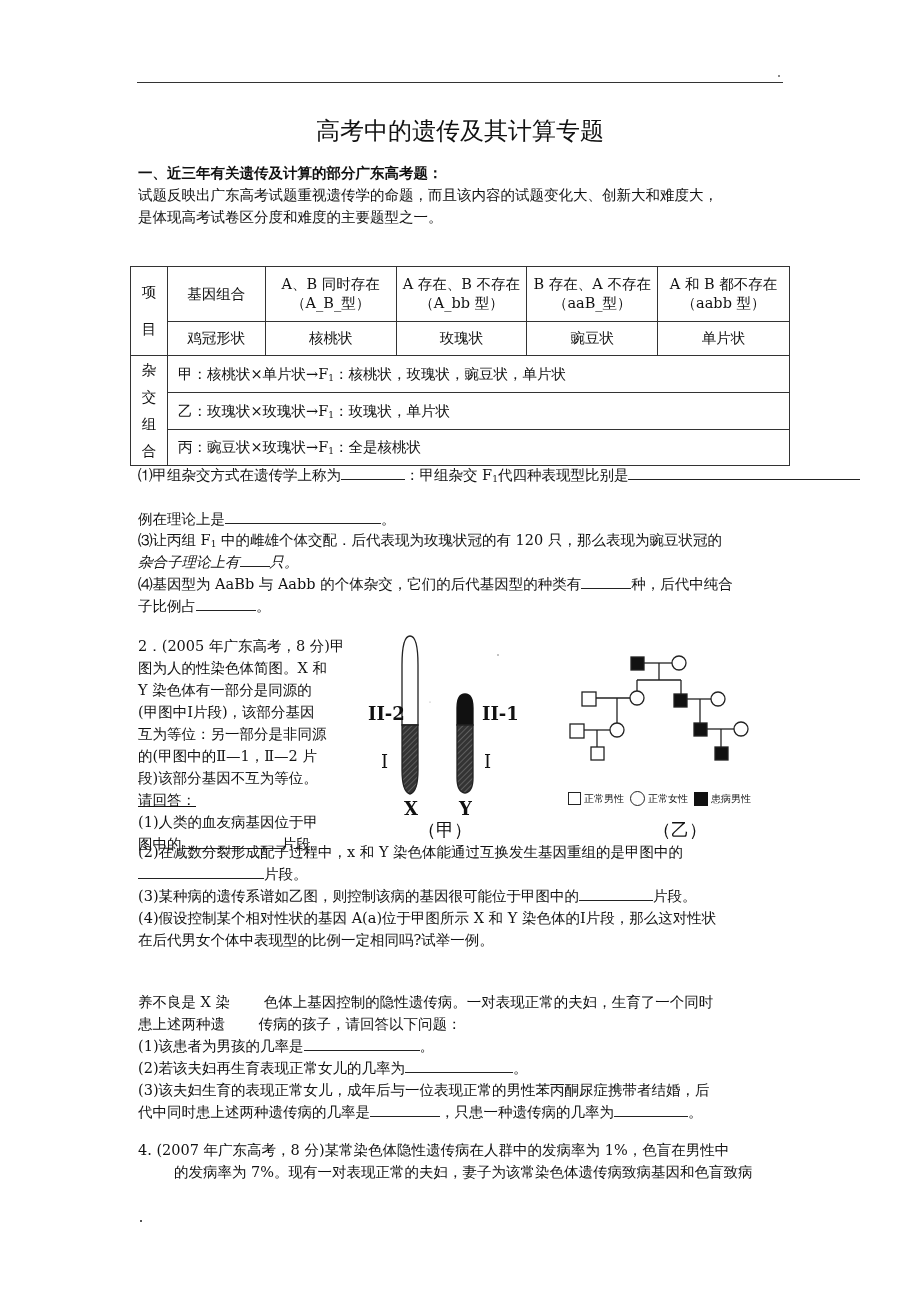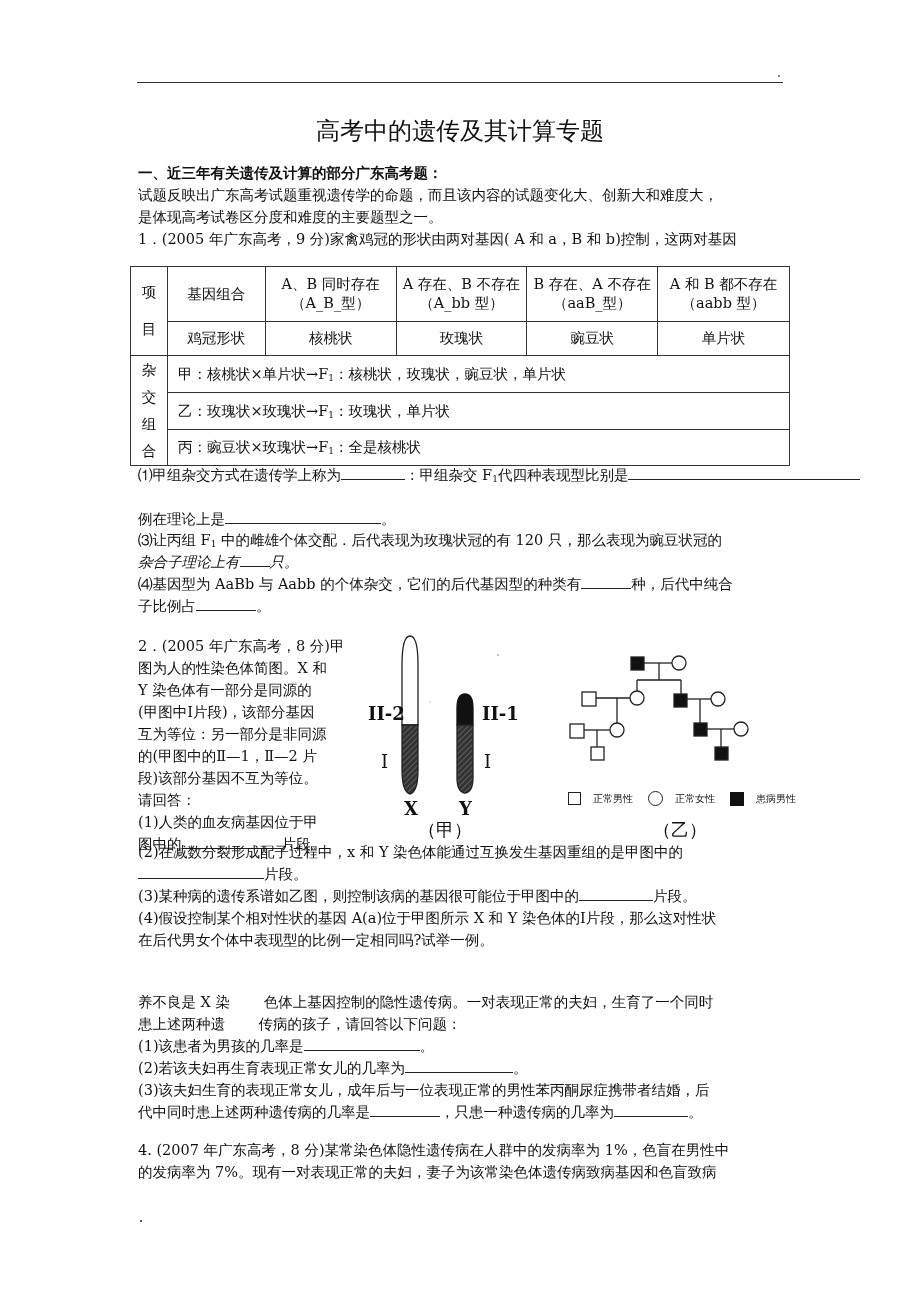--- a/index.html
+++ b/index.html
@@ -18,39 +18,38 @@
   sub { font-size: 9px; vertical-align: -2px; }
   table.gene { position: absolute; left: 130px; top: 266px; width: 660px; border-collapse: collapse;
                font-size: 14.5px; }
   table.gene td { border: 1.3px solid #333; text-align: center; padding: 0; }
   table.gene td.left { text-align: left; padding-left: 10px; }
   .vert { line-height: 37px; }
   .chrom-fig { position: absolute; left: 360px; top: 630px; width: 180px; height: 210px; }
   .ped-fig { position: absolute; left: 555px; top: 640px; width: 240px; height: 200px; }
   .fig-label { position: absolute; font-family: "DejaVu Serif", serif; font-size: 18px; font-weight: bold; }
   .legend { position: absolute; left: 568px; top: 791px; font-size: 10px; font-family: Liberation Serif, serif;
-            display: flex; align-items: center; gap: 12px; white-space: nowrap; text-align: right; }
+            display: flex; align-items: center; gap: 3px; white-space: nowrap; text-align: right; }
   .lg-sq { width: 13px; height: 13px; border: 1.3px solid #222; box-sizing: border-box; display: inline-block; }
   .lg-circ { width: 15px; height: 15px; border: 1.3px solid #222; border-radius: 50%; box-sizing: border-box; display: inline-block; }
   .lg-fill { width: 14px; height: 14px; background: #111; display: inline-block; }
 </style>
 </head>
 <body>
 
 <div class="page">
   <div class="top-rule"></div>
   <div class="corner-dot"></div>
 
   <div class="title">高考中的遗传及其计算专题</div>
 
   <div class="line heading" style="top:163px;">一、近三年有关遗传及计算的部分广东高考题：</div>
   <div class="line" style="top:185px;">试题反映出广东高考试题重视遗传学的命题，而且该内容的试题变化大、创新大和难度大，</div>
   <div class="line" style="top:207px;">是体现高考试卷区分度和难度的主要题型之一。</div>
 
-  <div class="line" style="top:229px;">1．(2005 年广东高考，9 分)家禽鸡冠的形状由两对基因( A 和 a，B 和 b)控制，这两对基因</div>
 
   <table class="gene">
     <colgroup>
       <col style="width:37px">
         <col style="width:98px">
         <col style="width:131px">
       <col style="width:131px">
         <col style="width:131px">
         <col style="width:132px">
     </colgroup>
@@ -118,21 +117,21 @@
     <span>子比例占</span><span class="blank" style="width:60px"></span><span>。</span>
   </div>
 
   <div class="line" style="top:636px;">2．(2005 年广东高考，8 分)甲</div>
   <div class="line" style="top:658px;">图为人的性染色体简图。X 和</div>
   <div class="line" style="top:680px;">Y 染色体有一部分是同源的</div>
   <div class="line" style="top:702px;">(甲图中Ⅰ片段)，该部分基因</div>
   <div class="line" style="top:724px;">互为等位：另一部分是非同源</div>
   <div class="line" style="top:746px;">的(甲图中的Ⅱ—1，Ⅱ—2 片</div>
   <div class="line" style="top:768px;">段)该部分基因不互为等位。</div>
-  <div class="line" style="top:790px;">请回答：</div>
+  <div class="line" style="top:790px;text-decoration:underline;">请回答：</div>
   <div class="line" style="top:812px;">(1)人类的血友病基因位于甲</div>
   <div class="line" style="top:834px;">
     <span>图中的</span><span class="blank" style="width:100px"></span><span>片段。</span>
   </div>
 
   <div class="chrom-fig">
     <svg width="180" height="210" viewBox="0 0 180 210">
       <defs>
         <pattern id="hatch" width="4" height="4" patternUnits="userSpaceOnUse" patternTransform="rotate(45)">
           <rect width="4" height="4" fill="#333"></rect>
@@ -221,16 +220,16 @@
   </div>
   <div class="line" style="top:1058px;">
     <span>(2)若该夫妇再生育表现正常女儿的几率为</span><span class="blank" style="width:108px"></span><span>。</span>
   </div>
   <div class="line" style="top:1080px;">(3)该夫妇生育的表现正常女儿，成年后与一位表现正常的男性苯丙酮尿症携带者结婚，后</div>
   <div class="line" style="top:1102px;">
     <span>代中同时患上述两种遗传病的几率是</span><span class="blank" style="width:70px"></span><span>，只患一种遗传病的几率为</span><span class="blank" style="width:74px"></span><span>。</span>
   </div>
 
   <div class="line" style="top:1140px;">4. (2007 年广东高考，8 分)某常染色体隐性遗传病在人群中的发病率为 1%，色盲在男性中</div>
-  <div class="line" style="top:1162px;">的发病率为 7%。现有一对表现正常的夫妇，妻子为该常染色体遗传病致病基因和色盲致病</div>
+  <div class="line" style="top:1162px;margin-left:36px;">的发病率为 7%。现有一对表现正常的夫妇，妻子为该常染色体遗传病致病基因和色盲致病</div>
 
   <div class="bottom-dot"></div>
 </div>
 
 </body></html>

